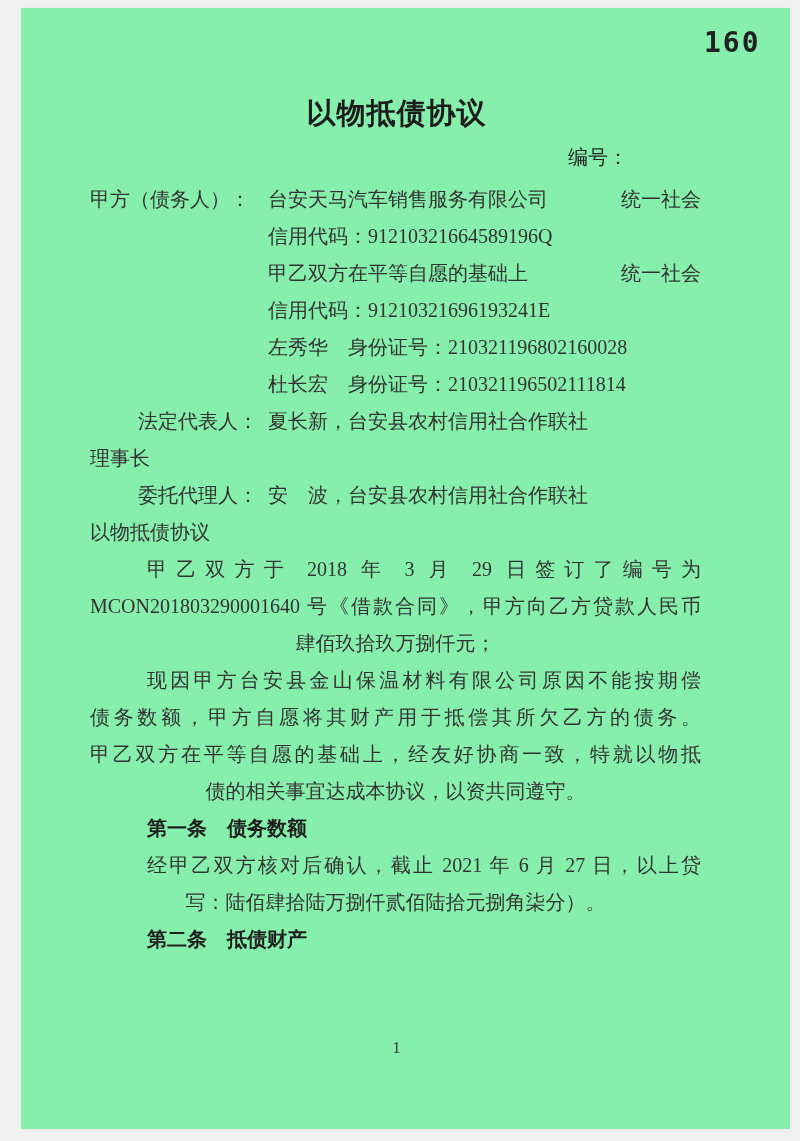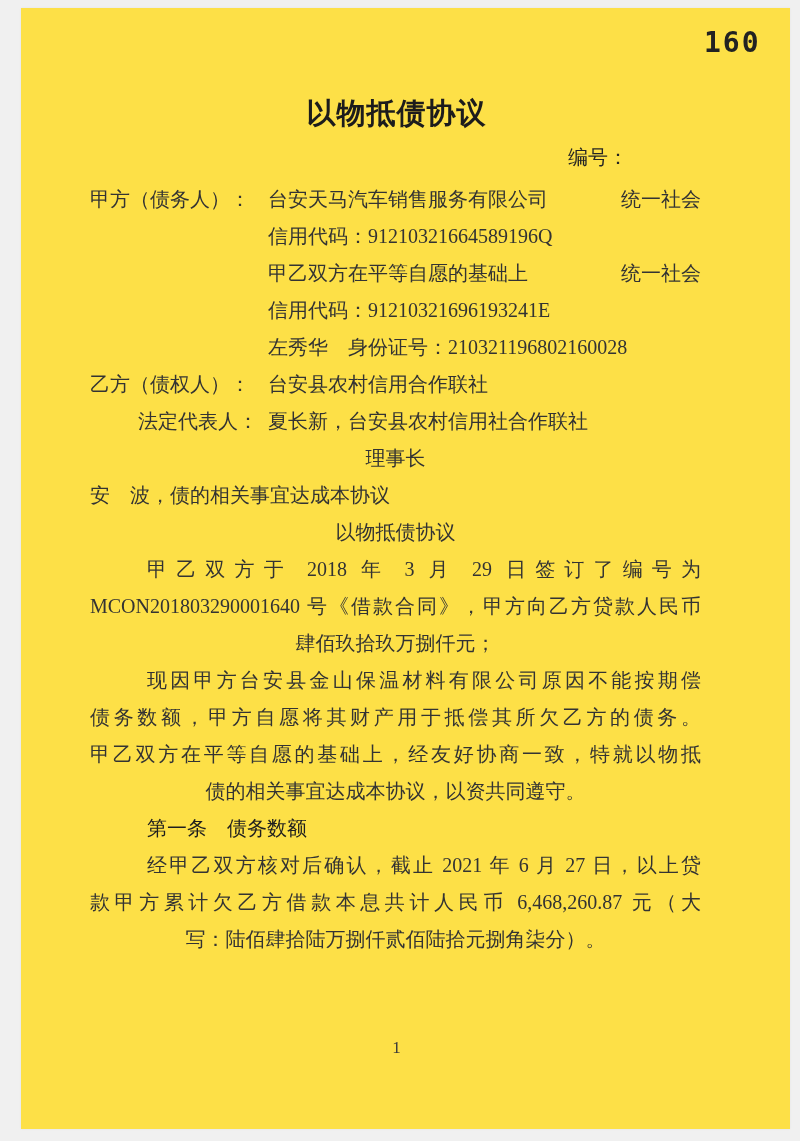--- a/index.html
+++ b/index.html
@@ -6,21 +6,21 @@
     margin: 0; padding: 0;
     width: 800px; height: 1141px;
     background: #f0f0f0;
     overflow: hidden;
     font-family: "Liberation Serif", "DejaVu Serif", serif;
   }
   .page {
     position: absolute;
     left: 21px; top: 8px;
     width: 769px; height: 1121px;
-    background: #fde047;
+    background: #86efac;
     box-shadow: 0 0 2px rgba(0,0,0,0.06);
   }
   .corner-number {
     position: absolute;
     left: 683px; top: 18px;
     font-family: "DejaVu Sans Mono", "Liberation Mono", monospace;
     font-weight: 600;
     font-size: 28px;
     letter-spacing: 2px;
     color: #222;
@@ -55,29 +55,29 @@
     height: 37px;
     line-height: 37px;
     font-size: 20px;
   }
   .kv, .kv-indent, .kv-split { display: flex; white-space: nowrap; }
   .lab { flex: 0 0 178px; box-sizing: border-box; }
   .kv-indent .lab { padding-left: 48px; }
   .val { flex: 0 0 auto; }
   .spacer { flex: 1 1 auto; }
   .rt { flex: 0 0 auto; }
-  .center { text-align: center; }
+  .center { }
   .p-first, .p-fill {
     text-align: justify;
     text-align-last: justify;
   }
   .p-first { text-indent: 57px; }
   .p-end { text-align: center; }
   .heading {
-    font-weight: 400;
+    font-weight: 700;
     padding-left: 57px;
     color: #1e1e1e;
   }
   .footer-pagenum-wrap {
     position: absolute;
     left: 0; right: 18px; top: 1030px;
     text-align: center;
   }
   .footer-pagenum {
     font-size: 17px;
@@ -116,42 +116,43 @@
       </div>
       <div class="line kv">
         <span class="lab"></span>
         <span class="val">信用代码：91210321696193241E</span>
       </div>
       <div class="line kv">
         <span class="lab"></span>
         <span class="val">左秀华　身份证号：210321196802160028</span>
       </div>
       <div class="line kv">
-        <span class="lab">乙方（债权人）：</span>
-        <span class="val">台安县农村信用合作联社</span>
+        <span class="lab"></span>
+        <span class="val">杜长宏　身份证号：210321196502111814</span>
       </div>
       <div class="line kv-indent">
         <span class="lab">法定代表人：</span>
         <span class="val">夏长新，台安县农村信用社合作联社</span>
       </div>
       <div class="line center"><span class="txt">理事长</span></div>
       <div class="line kv-indent">
-        <span class="val">安　波，债的相关事宜达成本协议</span>
+        <span class="lab">委托代理人：</span>
+        <span class="val">安　波，台安县农村信用社合作联社</span>
       </div>
       <div class="line center"><span class="txt">以物抵债协议</span></div>
       <div class="line p-first"><span class="txt">甲乙双方于 2018 年 3 月 29 日签订了编号为</span></div>
       <div class="line p-fill"><span class="txt">MCON201803290001640 号《借款合同》，甲方向乙方贷款人民币</span></div>
       <div class="line p-end"><span class="txt">肆佰玖拾玖万捌仟元；</span></div>
       <div class="line p-first"><span class="txt">现因甲方台安县金山保温材料有限公司原因不能按期偿</span></div>
       <div class="line p-fill"><span class="txt">债务数额，甲方自愿将其财产用于抵偿其所欠乙方的债务。</span></div>
       <div class="line p-fill"><span class="txt">甲乙双方在平等自愿的基础上，经友好协商一致，特就以物抵</span></div>
       <div class="line p-end"><span class="txt">债的相关事宜达成本协议，以资共同遵守。</span></div>
       <div class="line heading"><span class="txt">第一条　债务数额</span></div>
       <div class="line p-first"><span class="txt">经甲乙双方核对后确认，截止 2021 年 6 月 27 日，以上贷</span></div>
-      <div class="line p-fill"><span class="txt">款甲方累计欠乙方借款本息共计人民币 6,468,260.87 元（大</span></div>
       <div class="line p-end"><span class="txt">写：陆佰肆拾陆万捌仟贰佰陆拾元捌角柒分）。</span></div>
+      <div class="line heading"><span class="txt">第二条　抵债财产</span></div>
     </div>
 
   <div class="footer-pagenum-wrap">
     <span class="footer-pagenum">1</span>
   </div>
 
 </div>
 
 </body></html>

